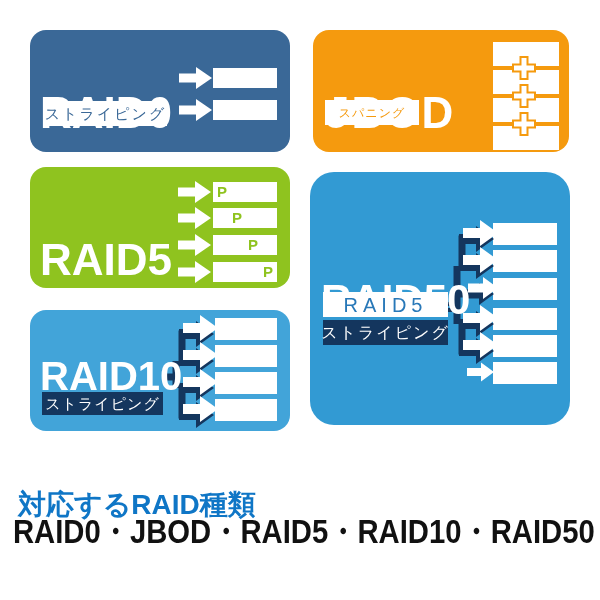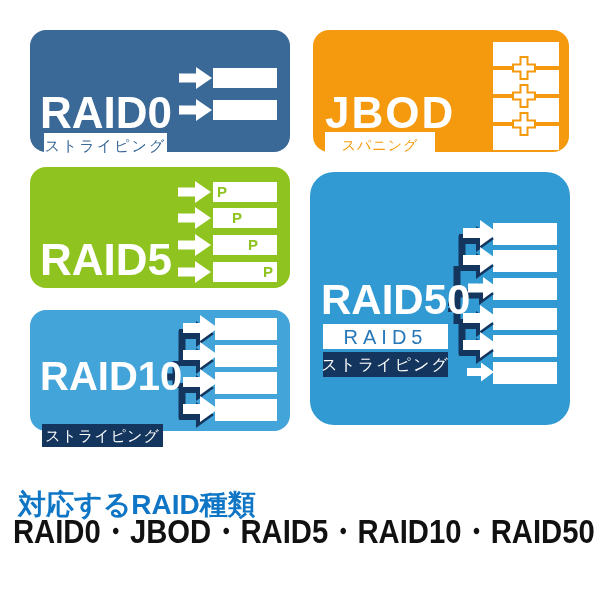--- a/index.html
+++ b/index.html
@@ -12,25 +12,25 @@
   .raid10{left:30px;  top:310px; width:260px; height:121px; background:#42a4d9;}
   .raid50{left:310px; top:172px; width:260px; height:253px; background:#329ad3; border-radius:24px;}
   .box svg{position:absolute;left:0;top:0;}
   .box-title{position:absolute;color:#fff;line-height:1;white-space:nowrap;}
   .t-raid0 {left:10px;top:24px;font-size:44px;}
   .t-jbod  {left:12px;top:24px;font-size:44px;letter-spacing:2px;}
   .t-raid5 {left:10px;top:34px;font-size:44px;}
   .t-raid10{left:10px;top:13px;font-size:40px;}
   .t-raid50{left:11px;top:72px;font-size:42px;}
   .tag{position:absolute;display:flex;align-items:center;justify-content:center;
-       line-height:1;white-space:nowrap;margin-top:32px;}
+       line-height:1;white-space:nowrap;}
   .tag.white{background:#ffffff;}
   .tag.navy{background:#14365e;color:#ffffff;}
   .tag-raid0-striping {left:14px;top:71px;width:123px;height:25px;font-size:15px;color:#3a6897;letter-spacing:2px;}
-  .tag-jbod-spanning  {left:12px;top:70px;width:110px; height:25px;font-size:14px;color:#f59a0e;letter-spacing:1px;}
+  .tag-jbod-spanning  {left:12px;top:70px;width:94px; height:25px;font-size:12px;color:#f59a0e;letter-spacing:1px;}
   .tag-raid10-mirror  {left:12px;top:55px;width:121px;height:23px;font-size:16px;color:#42a4d9;letter-spacing:1px;}
   .tag-raid10-striping{left:12px;top:82px;width:121px;height:23px;font-size:15px;letter-spacing:1px;}
   .tag-raid50-raid5   {left:13px;top:120px;width:125px;height:25px;font-size:20px;color:#2878b8;letter-spacing:5px;}
   .tag-raid50-striping{left:13px;top:148px;width:125px;height:25px;font-size:16px;letter-spacing:2px;}
   .parity{position:absolute;width:14px;height:20px;line-height:20px;font-size:15px;font-weight:700;
           color:#8fc31f;text-align:left;}
   .p1{left:187px;top:15px;} .p2{left:202px;top:41px;} .p3{left:218px;top:68px;} .p4{left:233px;top:95px;}
   .footer-heading{position:absolute;left:18px;top:472px;font-size:28px;font-weight:700;
                   color:#0f76c6;line-height:1;white-space:nowrap;}
   .footer-subheading{position:absolute;left:13px;top:514px;font-size:34px;font-weight:700;color:#111111;

